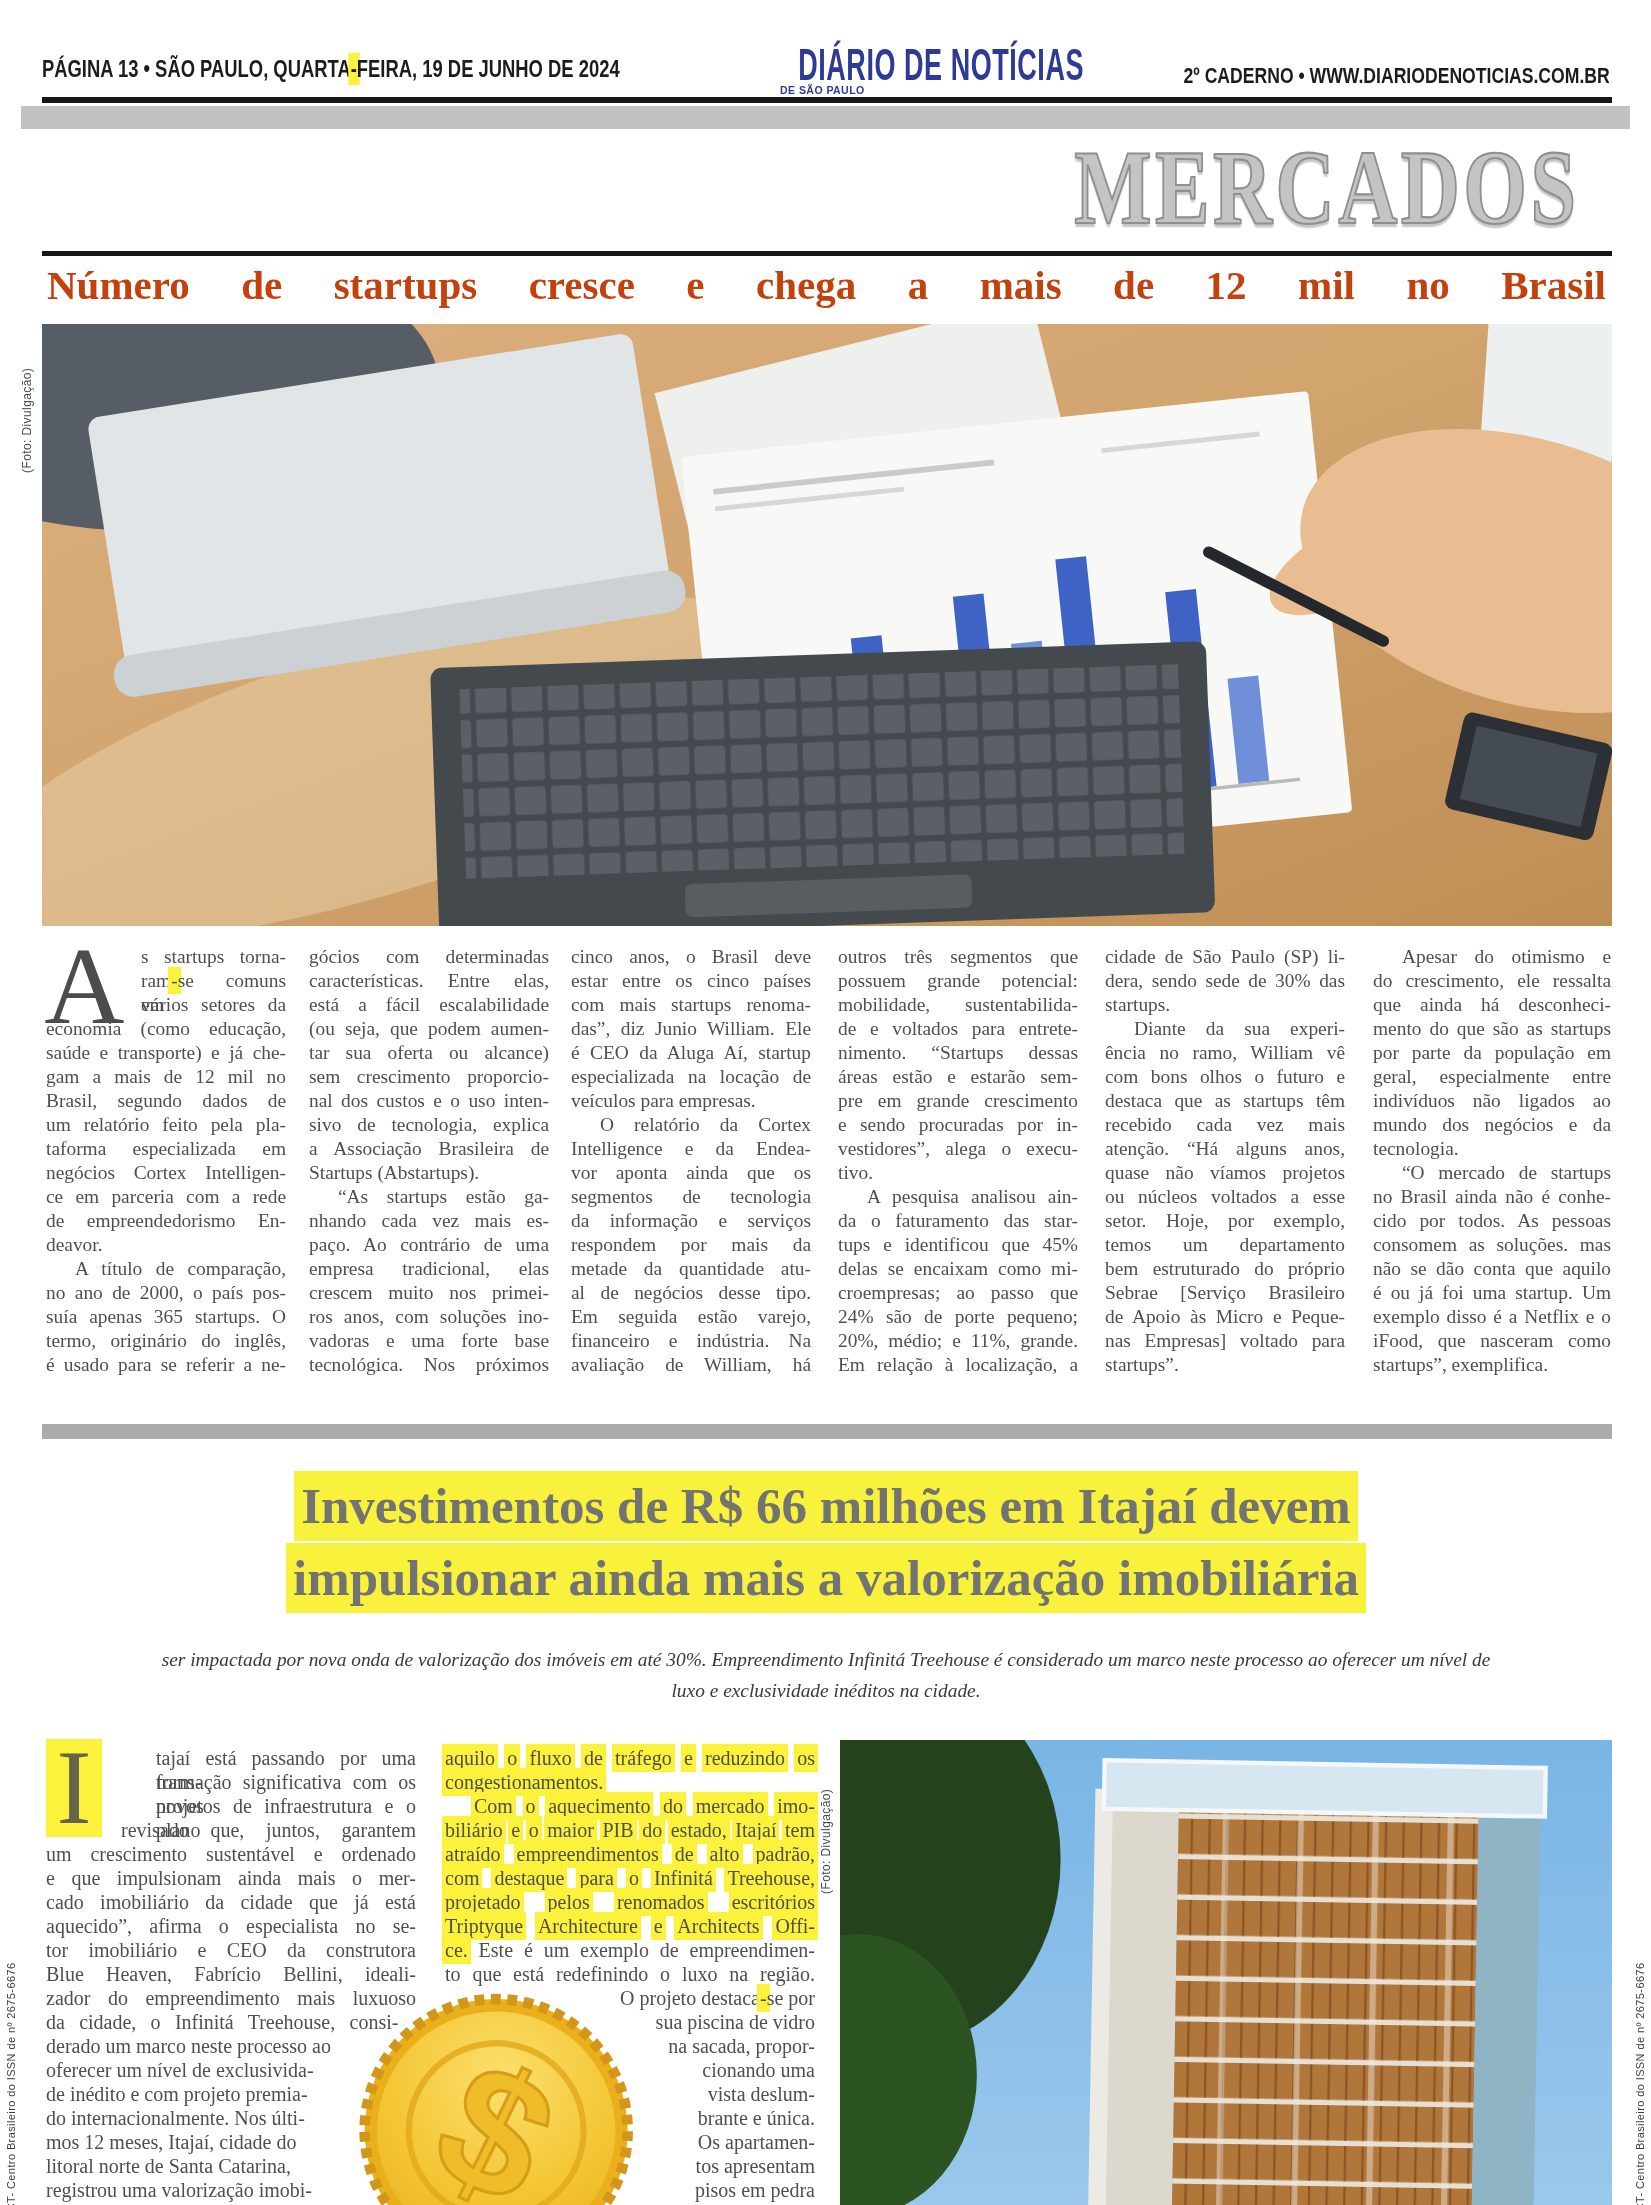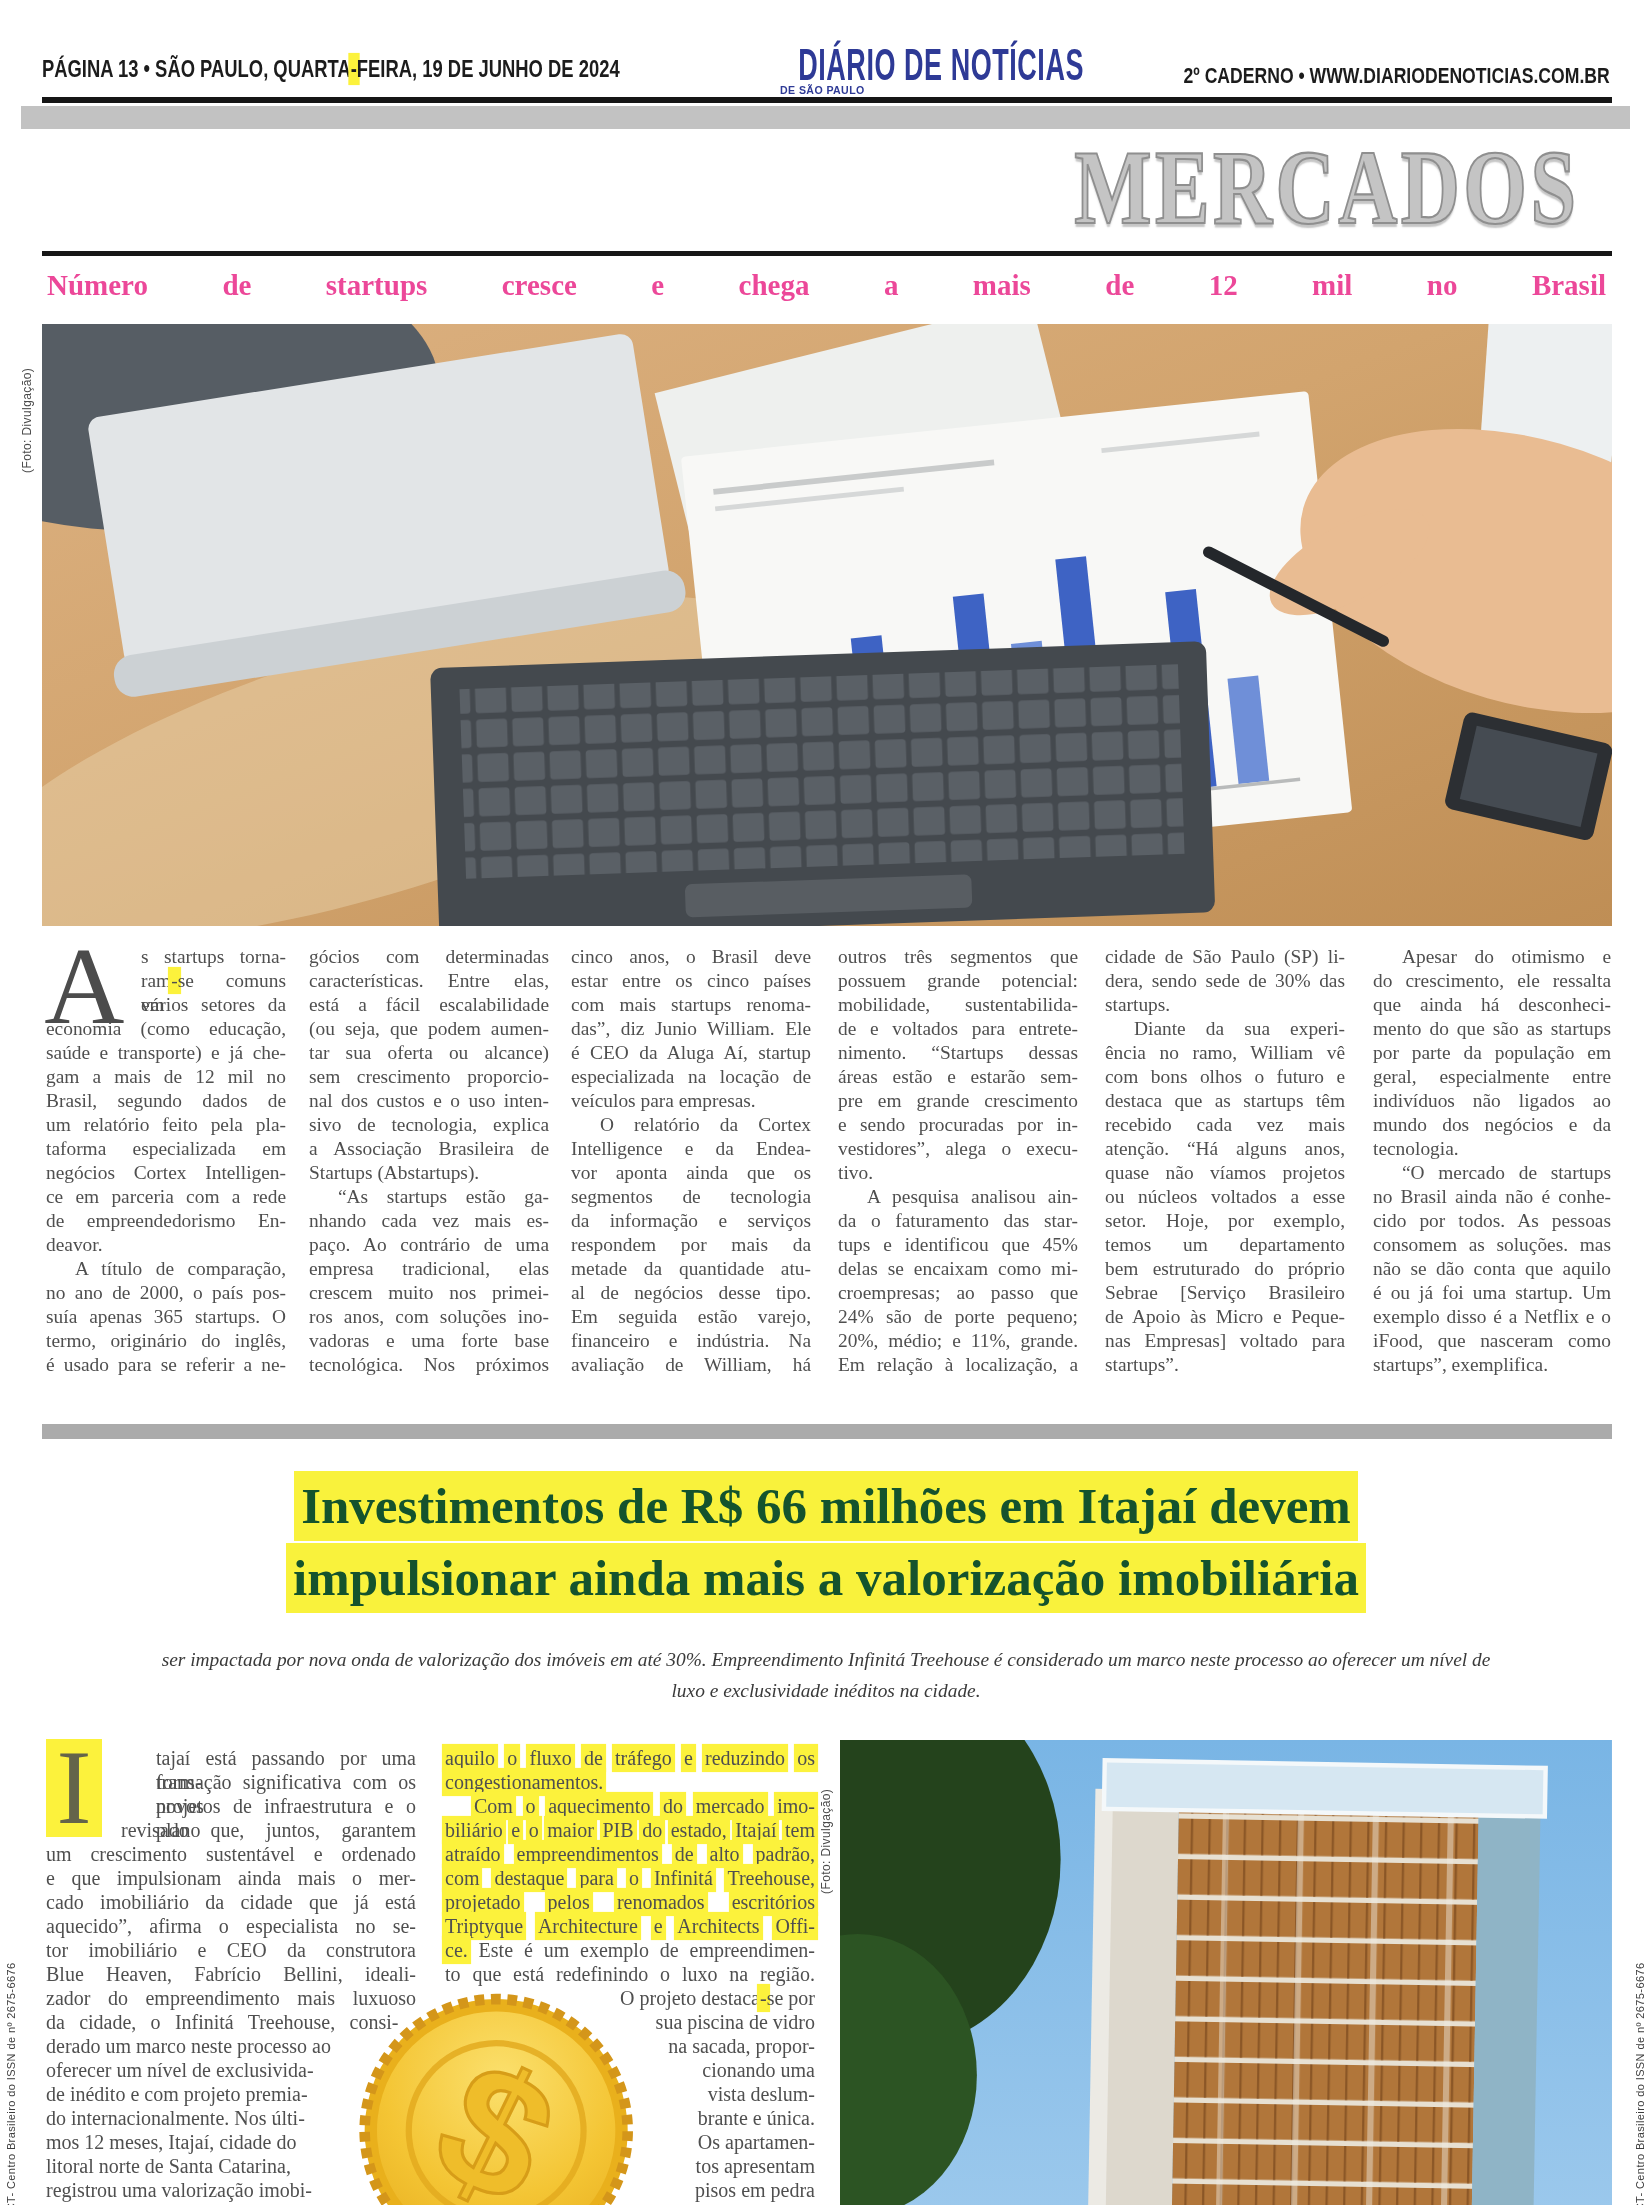--- a/index.html
+++ b/index.html
@@ -21,22 +21,22 @@
   .rule{left:42px;width:1570px;background:#161616}
   #rule1{top:97px;height:6.2px}
   #rule2{top:251px;height:5.3px}
   #grayband{left:21px;top:106px;width:1609px;height:23px;background:#c2c2c2}
   #mercados{left:0;top:140px;width:1651px;text-align:right}
   #mercados span{display:inline-block;font-weight:bold;font-size:105px;line-height:95px;
                  letter-spacing:4.4px;color:#c4c4c4;-webkit-text-stroke:2.2px #8f8f8f;
                  transform:scaleX(.78);text-shadow:0 3.5px 1.8px rgba(90,90,90,.35)}
 
   
-  #headline1{left:47px;top:261px;width:1559px;font-weight:bold;font-size:29px;line-height:49px;
-             color:#ec4899;text-align:justify;text-align-last:justify}
+  #headline1{left:47px;top:261px;width:1559px;font-weight:bold;font-size:41px;line-height:49px;
+             color:#c2410c;text-align:justify;text-align-last:justify}
   #photo1{left:42px;top:324px;width:1570px;height:602px;overflow:hidden;background:#cfa368}
   .vcap{writing-mode:vertical-rl;transform:rotate(180deg);font-family:"Liberation Sans",sans-serif;
         font-size:12px;color:#4a4a4a;letter-spacing:0.4px;white-space:nowrap}
   #cap1{left:20px;top:327px;height:146px}
   #cap2{left:819px;top:1744px;height:150px}
   .cert{font-size:11px;color:#3d3d3d}
   #cert-l{left:5.3px;top:1919px;height:388px}
   #cert-r{left:1634px;top:1919px;height:388px}
 
   .col{position:absolute;top:945px;width:240px;font-size:19.4px;line-height:24px}
@@ -51,21 +51,21 @@
   .dci{margin-left:95px}
   .dci2{margin-left:110px}
   .dcap{position:absolute;left:-1.8px;top:-15px;font-size:111px;line-height:111px;color:#4c4c4c}
   .dcap2{position:absolute;left:0;top:-7px;font-size:105px;line-height:98px;color:#64644a;
          background:#fcf23c;padding:0 10.6px}
   .hl{background:#fcf23c;box-shadow:0 0 0 3.1px #fcf23c}
 
   #div1{left:42px;top:1424px;width:1570px;height:15px;background:#ababab}
 
   
-  #h2{left:42px;top:1477px;width:1568px;font-weight:bold;font-size:51px;color:#14532d}
+  #h2{left:42px;top:1477px;width:1568px;font-weight:bold;font-size:51px;color:#737373}
   #h2 .ln{height:72px}
   #h2 .hl{background:#f9f23c;box-shadow:0 0 0 7px #f9f23c}
   #sub{left:49px;top:1649px;width:1554px;font-style:italic;font-size:19.4px;color:#3a3a3a}
   #sub .ln{height:31px}
   .col2{position:absolute;top:1746px;width:370px;font-size:20px;line-height:24px}
   .col2 .ln{height:24px}
   #a2c1{left:46px}#a2c2{left:445px}
   #key{left:185px;top:1932px;width:512px;height:587px;overflow:visible}
   #photo2{left:840px;top:1740px;width:772px;height:1109px;overflow:hidden;background:#9cc4e8}
   svg{display:block}

